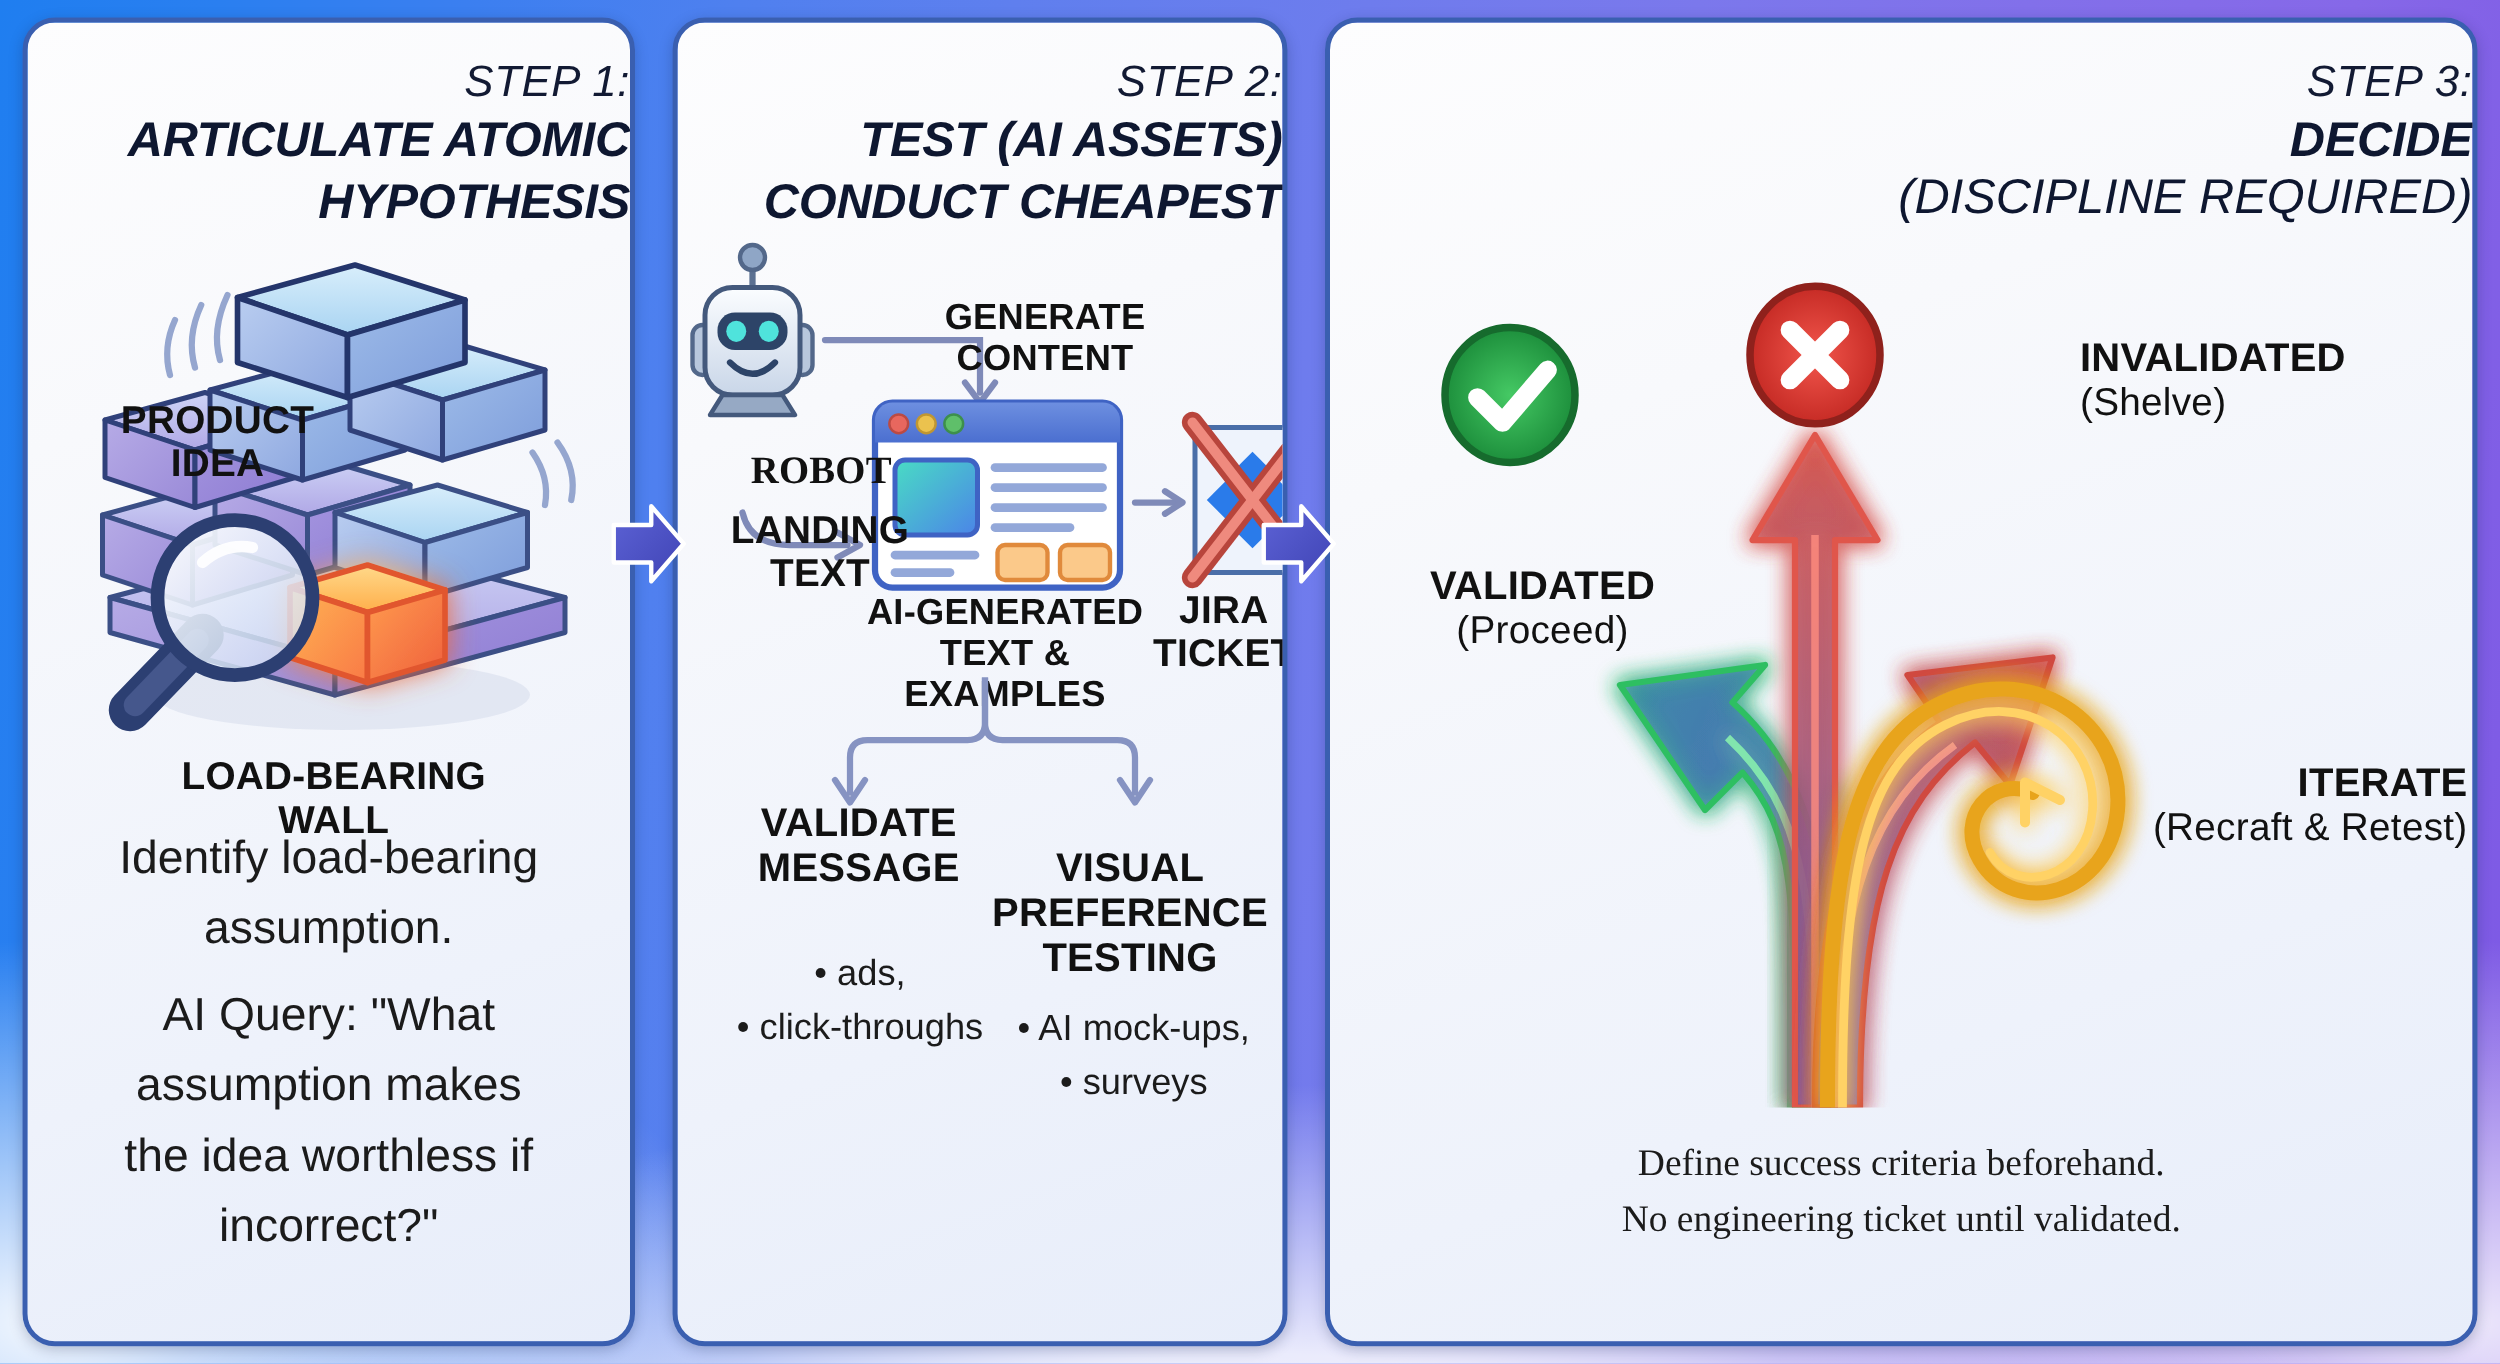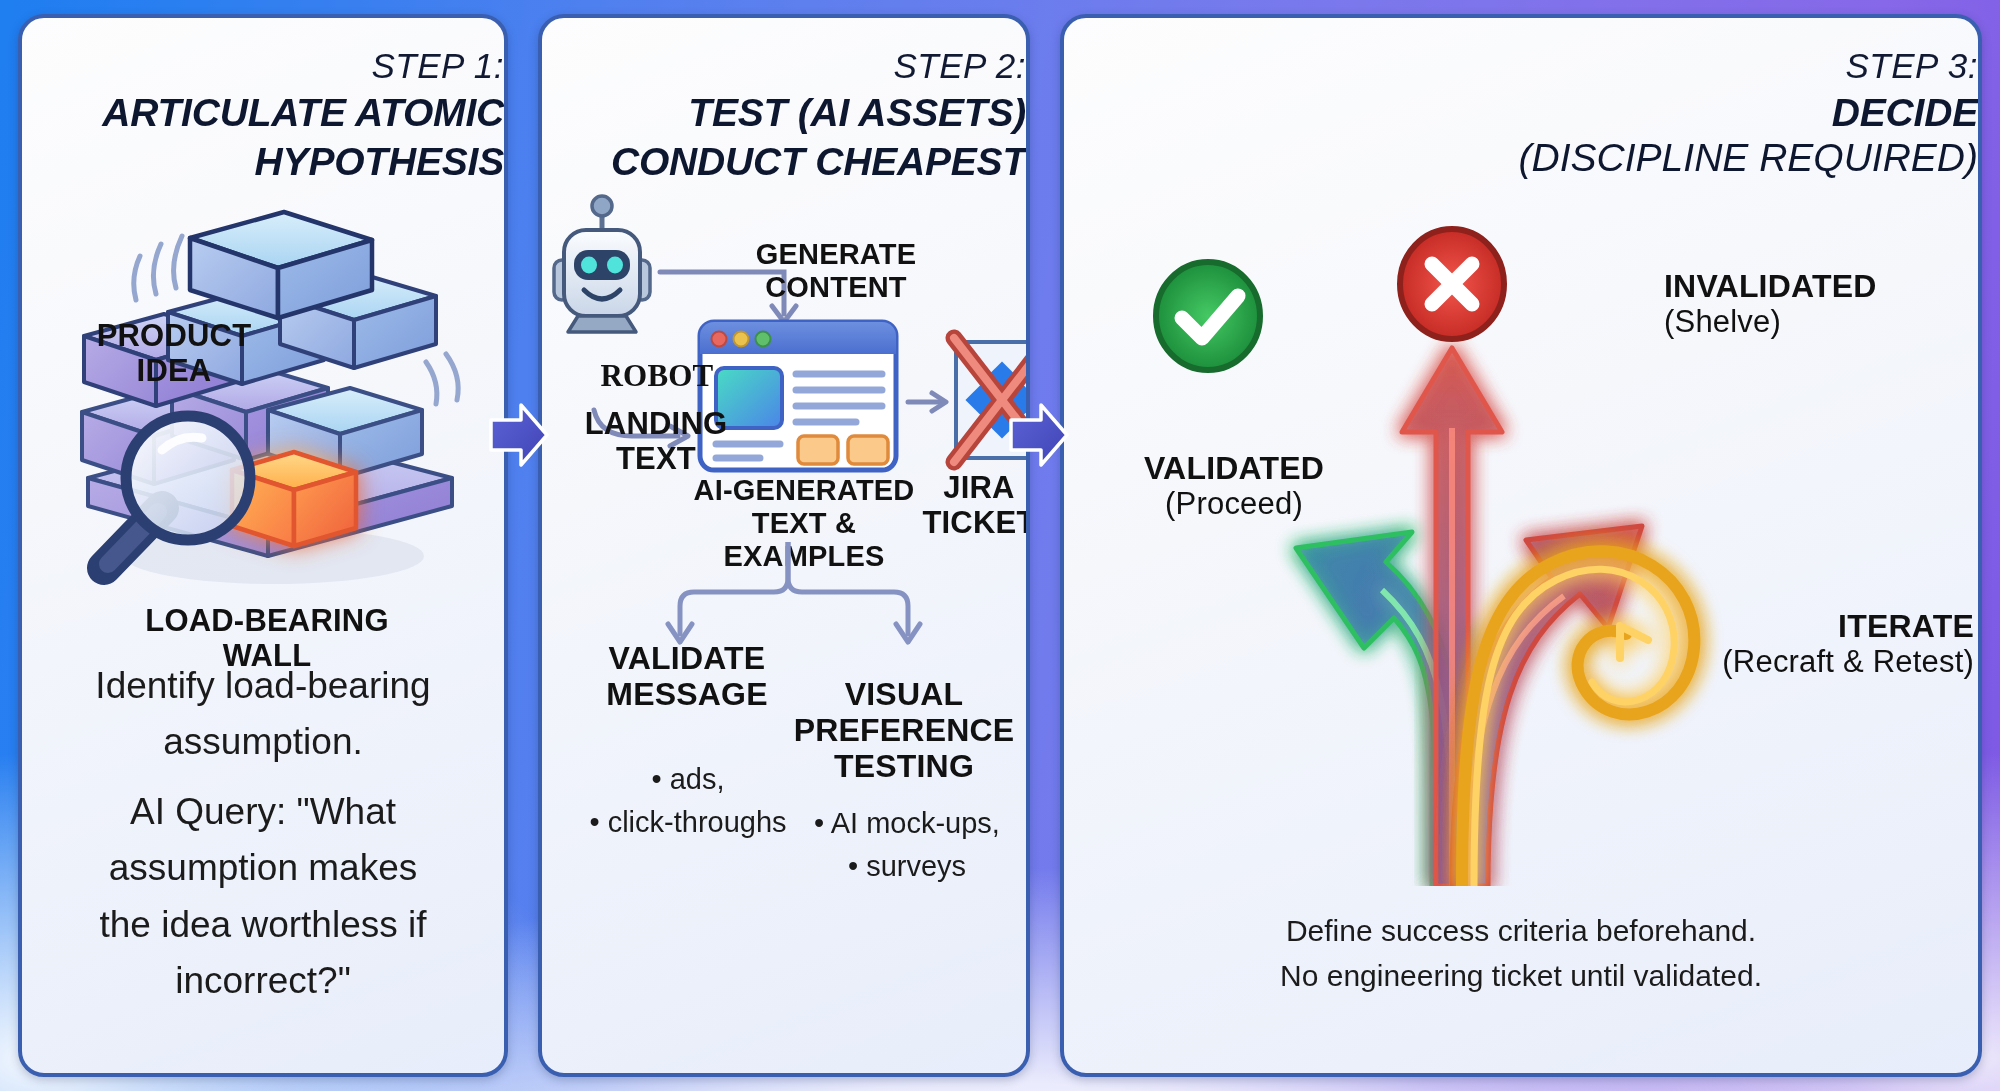--- a/index.html
+++ b/index.html
@@ -36,21 +36,21 @@
   #panel2{ left:538px; width:492px;padding-left:46px; }
   #panel3{ left:1060px;width:922px; }
 
   .hdr{ width:100%; text-align:right; padding-top:28px;font-style:italic; }
   .step-kicker{ font-size:35px; color:#121a33; letter-spacing:.5px; line-height:1.15; font-weight:400;}
   .step-title{ font-size:39px; font-weight:bold; color:#0e1730; line-height:1.16; letter-spacing:-.2px; margin-top:4px;}
   .step-sub{ font-size:39px; color:#0e1730; line-height:1.16; font-weight:400;}
 
   .footnote{ position:absolute; left:0; right:0; text-align:center; color:#1b1b1b; font-size:37px; line-height:1.52;}
   #p1-foot{ bottom:64px; padding:0 16px; }
-  #p3-foot{ bottom:74px; padding:0 38px; font-size:30px; }
+  #p3-foot{ bottom:74px; padding:0 38px; font-size:30px;font-family:Liberation Serif, serif; }
 
   .lbl{ position:absolute; font-weight:bold; color:#111; letter-spacing:.2px; line-height:1.13; text-align:center;}
   .lbl.reg{ font-weight:400; }
 
   
   .chev{ position:absolute; top:398px; width:62px; height:74px; z-index:30; }
   #chev1{ left:488px; }
   #chev2{ left:1008px; }
 
   svg{ display:block; }

